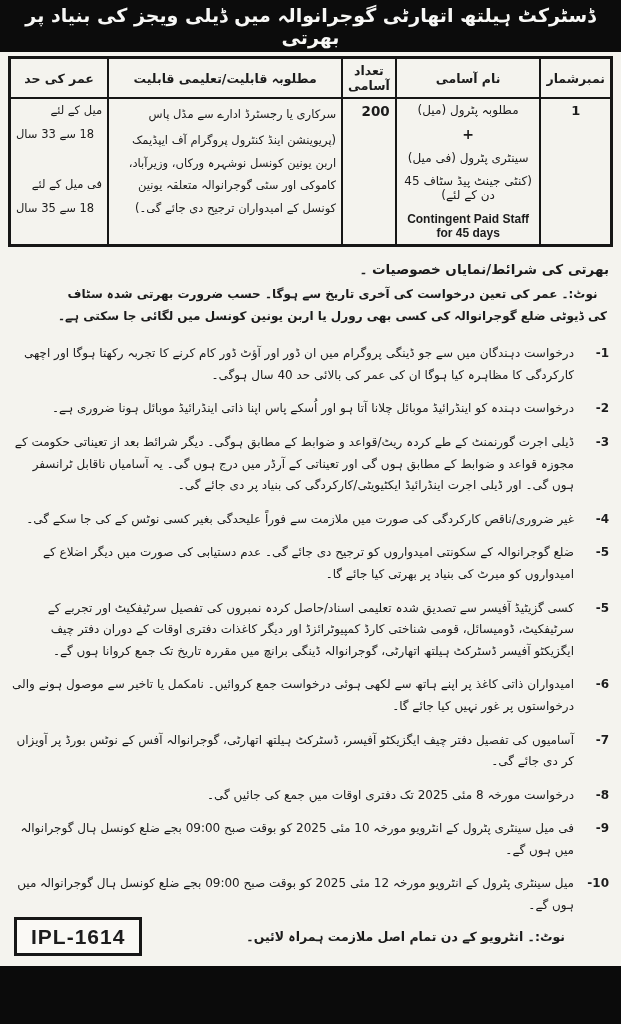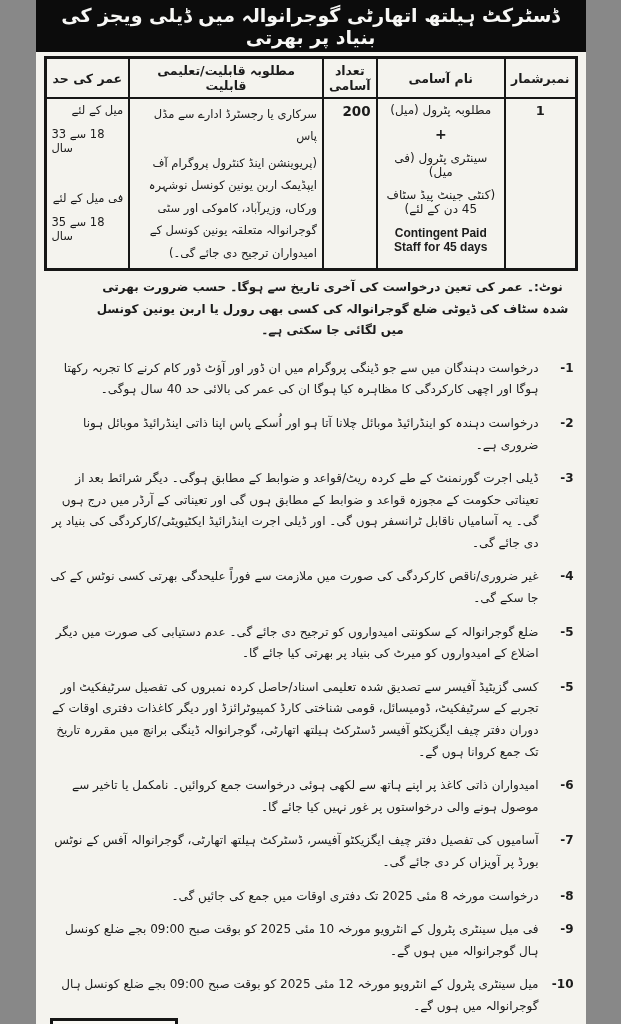--- a/index.html
+++ b/index.html
@@ -1,18 +1,18 @@
 <!DOCTYPE html>
 <html lang="ur" style="--paper: #f4f3ee; --ink: #1c1c1c; --banner_bg: #0c0c0c; --footer_bg: #0b0b0b;"><head>
 <meta charset="utf-8">
 <style>
   * { margin:0; padding:0; box-sizing:border-box; }
   html,body { background:#888; }
   .page {
-    width:550px; height:1024px;
+    width:621px; height:1024px;
     margin:0 auto;
     background:var(--paper, #f4f3ee);
     color:var(--ink, #1c1c1c);
     font-family:"DejaVu Sans", sans-serif;
     display:flex; flex-direction:column;
     position:relative; overflow:hidden;
   }
   
   .banner {
     background:var(--banner_bg, #0c0c0c);
@@ -124,37 +124,38 @@
             <div class="gap"></div>
             <div class="lbl">فی میل کے لئے</div>
             <div class="rng">18 سے 35 سال</div>
           </td>
         </tr>
       </tbody>
     </table>
   </div>
 
   <div class="content">
+    <div class="sec-heading">بھرتی کی شرائط/نمایاں خصوصیات ۔</div>
     <div class="sec-note">نوٹ:۔ عمر کی تعین درخواست کی آخری تاریخ سے ہوگا۔ حسب ضرورت بھرتی شدہ سٹاف کی ڈیوٹی ضلع گوجرانوالہ کی کسی بھی رورل یا اربن یونین کونسل میں لگائی جا سکتی ہے۔</div>
 
     <div class="item">
       <span class="num">-1</span>
       <span class="txt">درخواست دہندگان میں سے جو ڈینگی پروگرام میں ان ڈور اور آؤٹ ڈور کام کرنے کا تجربہ رکھتا ہوگا اور اچھی کارکردگی کا مظاہرہ کیا ہوگا ان کی عمر کی بالائی حد 40 سال ہوگی۔</span>
     </div>
     <div class="item">
       <span class="num">-2</span>
       <span class="txt">درخواست دہندہ کو اینڈرائیڈ موبائل چلانا آتا ہو اور اُسکے پاس اپنا ذاتی اینڈرائیڈ موبائل ہونا ضروری ہے۔</span>
     </div>
     <div class="item">
       <span class="num">-3</span>
       <span class="txt">ڈیلی اجرت گورنمنٹ کے طے کردہ ریٹ/قواعد و ضوابط کے مطابق ہوگی۔ دیگر شرائط بعد از تعیناتی حکومت کے مجوزہ قواعد و ضوابط کے مطابق ہوں گی اور تعیناتی کے آرڈر میں درج ہوں گی۔ یہ آسامیاں ناقابل ٹرانسفر ہوں گی۔ اور ڈیلی اجرت اینڈرائیڈ ایکٹیویٹی/کارکردگی کی بنیاد پر دی جائے گی۔</span>
     </div>
     <div class="item">
       <span class="num">-4</span>
-      <span class="txt">غیر ضروری/ناقص کارکردگی کی صورت میں ملازمت سے فوراً علیحدگی بھرتی کسی نوٹس کے کی جا سکے گی۔</span>
+      <span class="txt">غیر ضروری/ناقص کارکردگی کی صورت میں ملازمت سے فوراً علیحدگی بغیر کسی نوٹس کے کی جا سکے گی۔</span>
     </div>
     <div class="item">
       <span class="num">-5</span>
       <span class="txt">ضلع گوجرانوالہ کے سکونتی امیدواروں کو ترجیح دی جائے گی۔ عدم دستیابی کی صورت میں دیگر اضلاع کے امیدواروں کو میرٹ کی بنیاد پر بھرتی کیا جائے گا۔</span>
     </div>
     <div class="item">
       <span class="num">-5</span>
       <span class="txt">کسی گزیٹیڈ آفیسر سے تصدیق شدہ تعلیمی اسناد/حاصل کردہ نمبروں کی تفصیل سرٹیفکیٹ اور تجربے کے سرٹیفکیٹ، ڈومیسائل، قومی شناختی کارڈ کمپیوٹرائزڈ اور دیگر کاغذات دفتری اوقات کے دوران دفتر چیف ایگزیکٹو آفیسر ڈسٹرکٹ ہیلتھ اتھارٹی، گوجرانوالہ ڈینگی برانچ میں مقررہ تاریخ تک جمع کروانا ہوں گے۔</span>
     </div>
     <div class="item">

